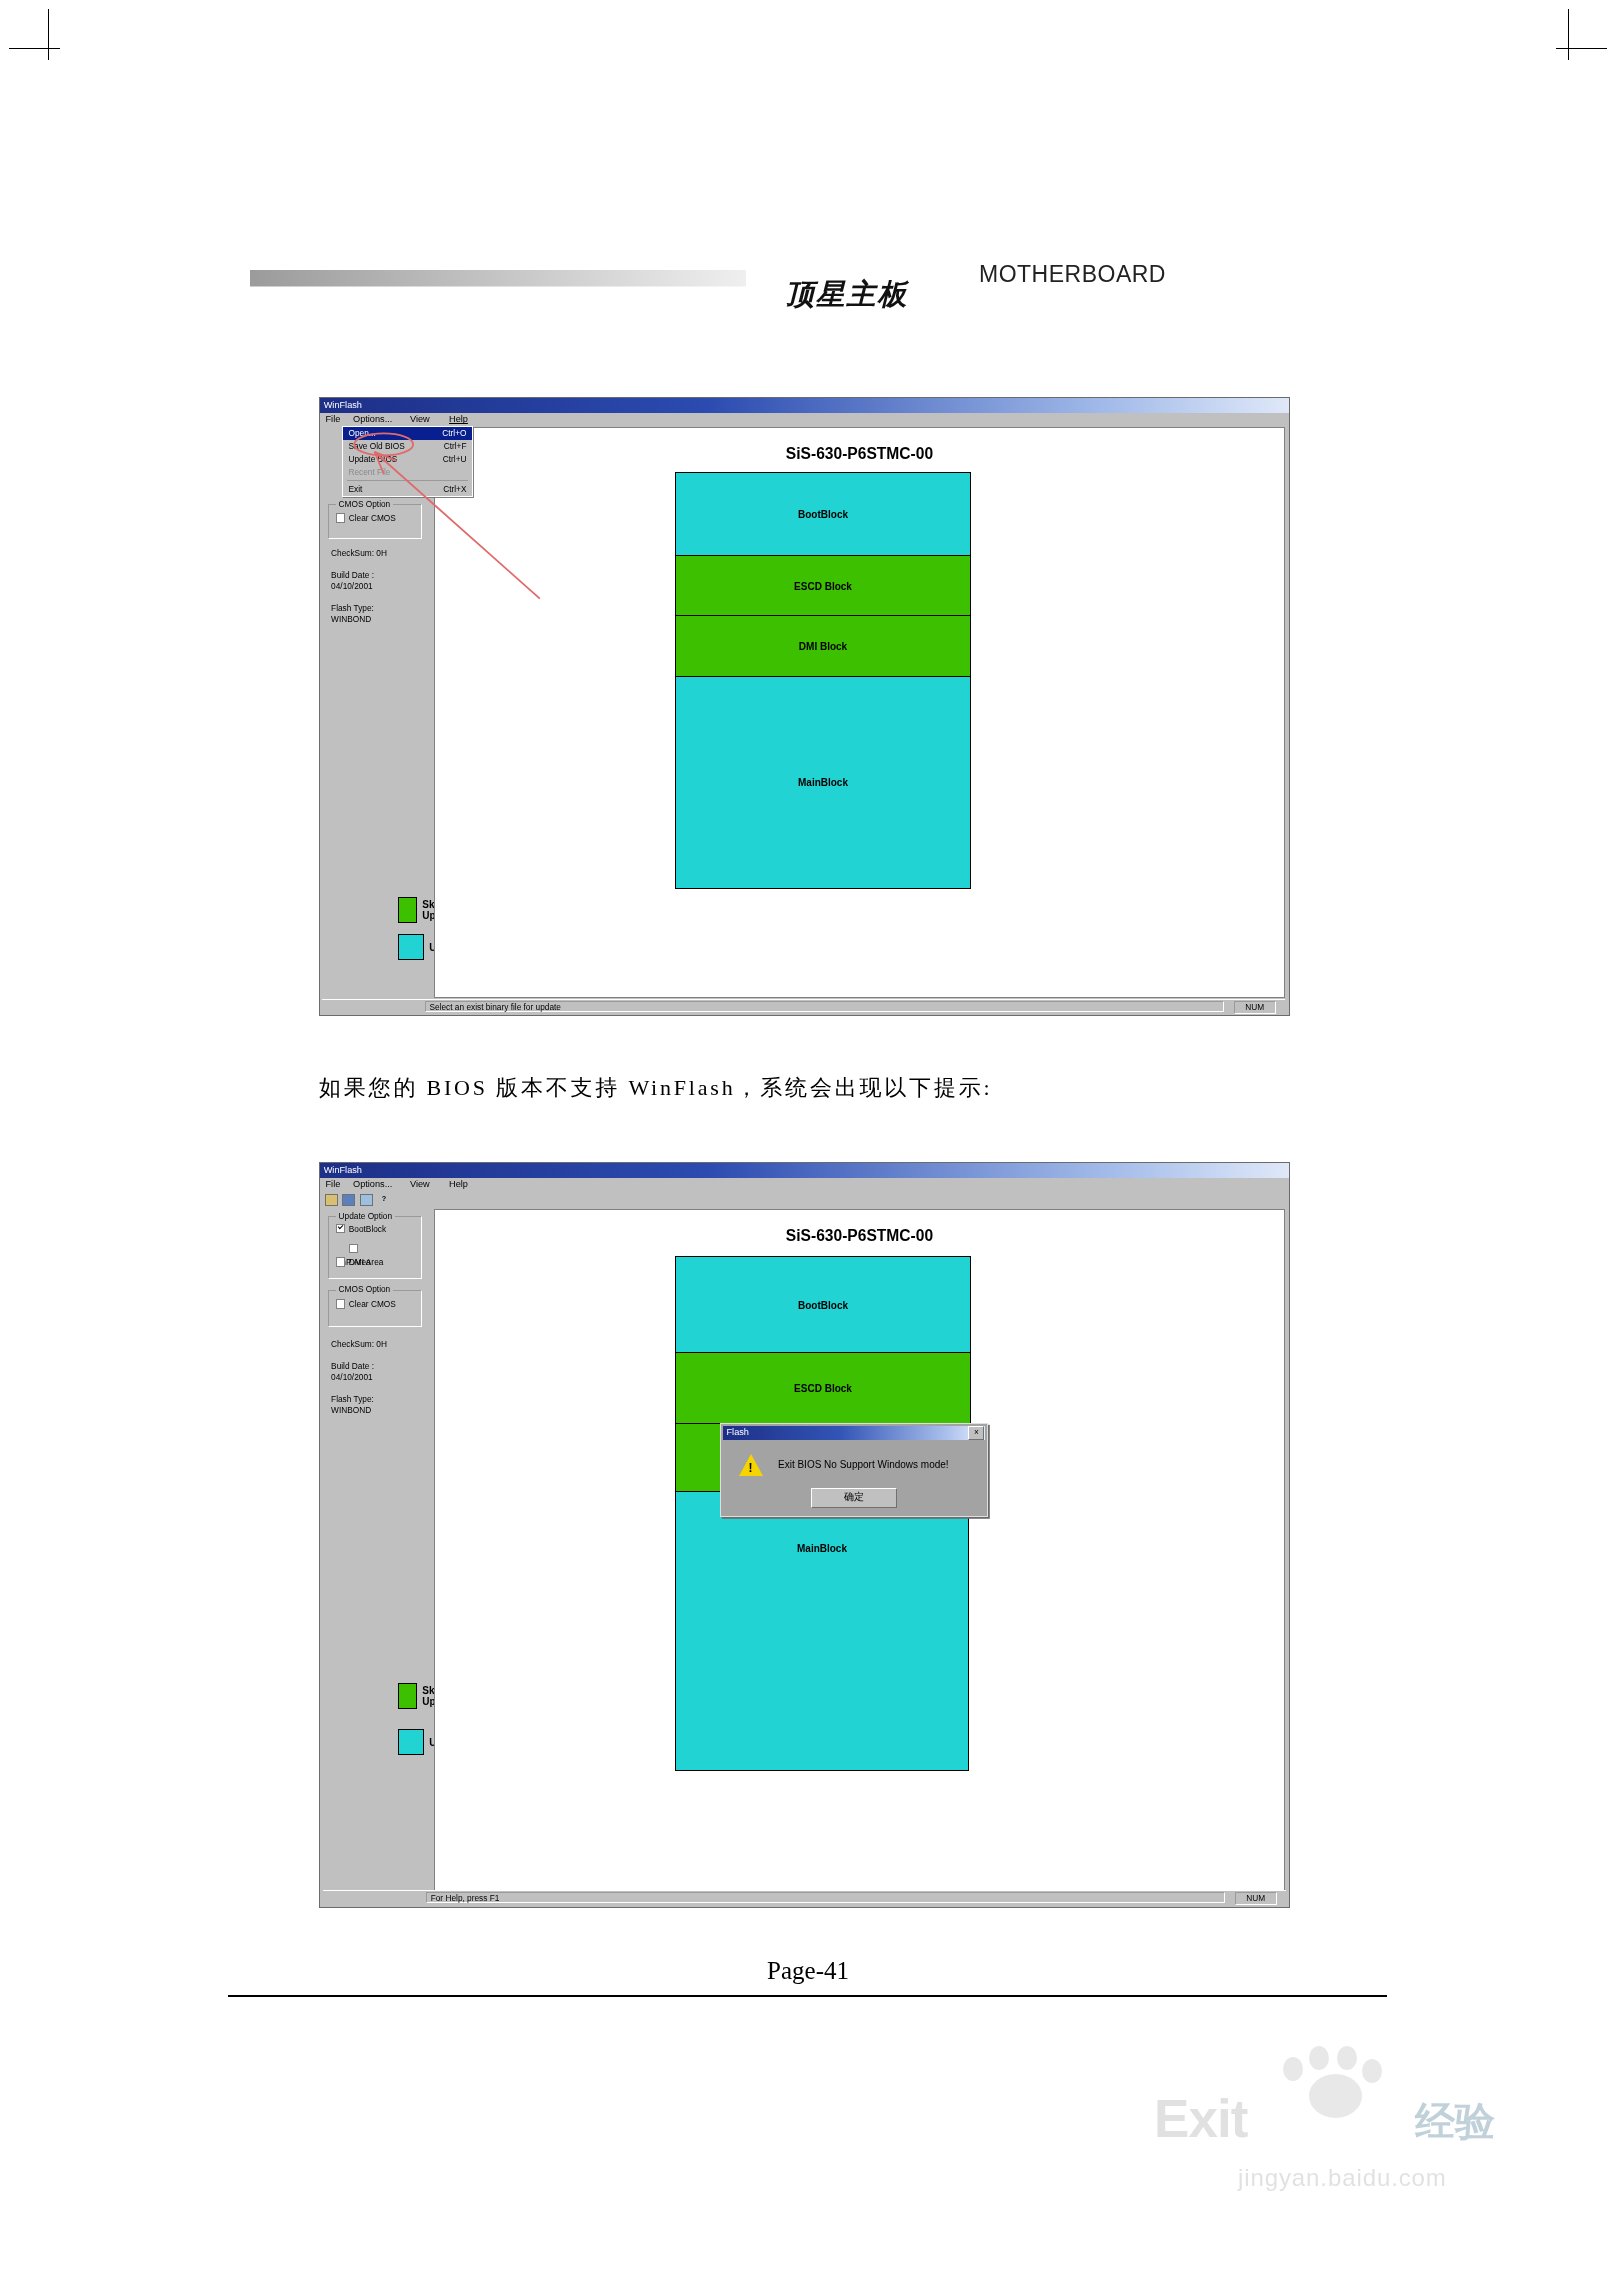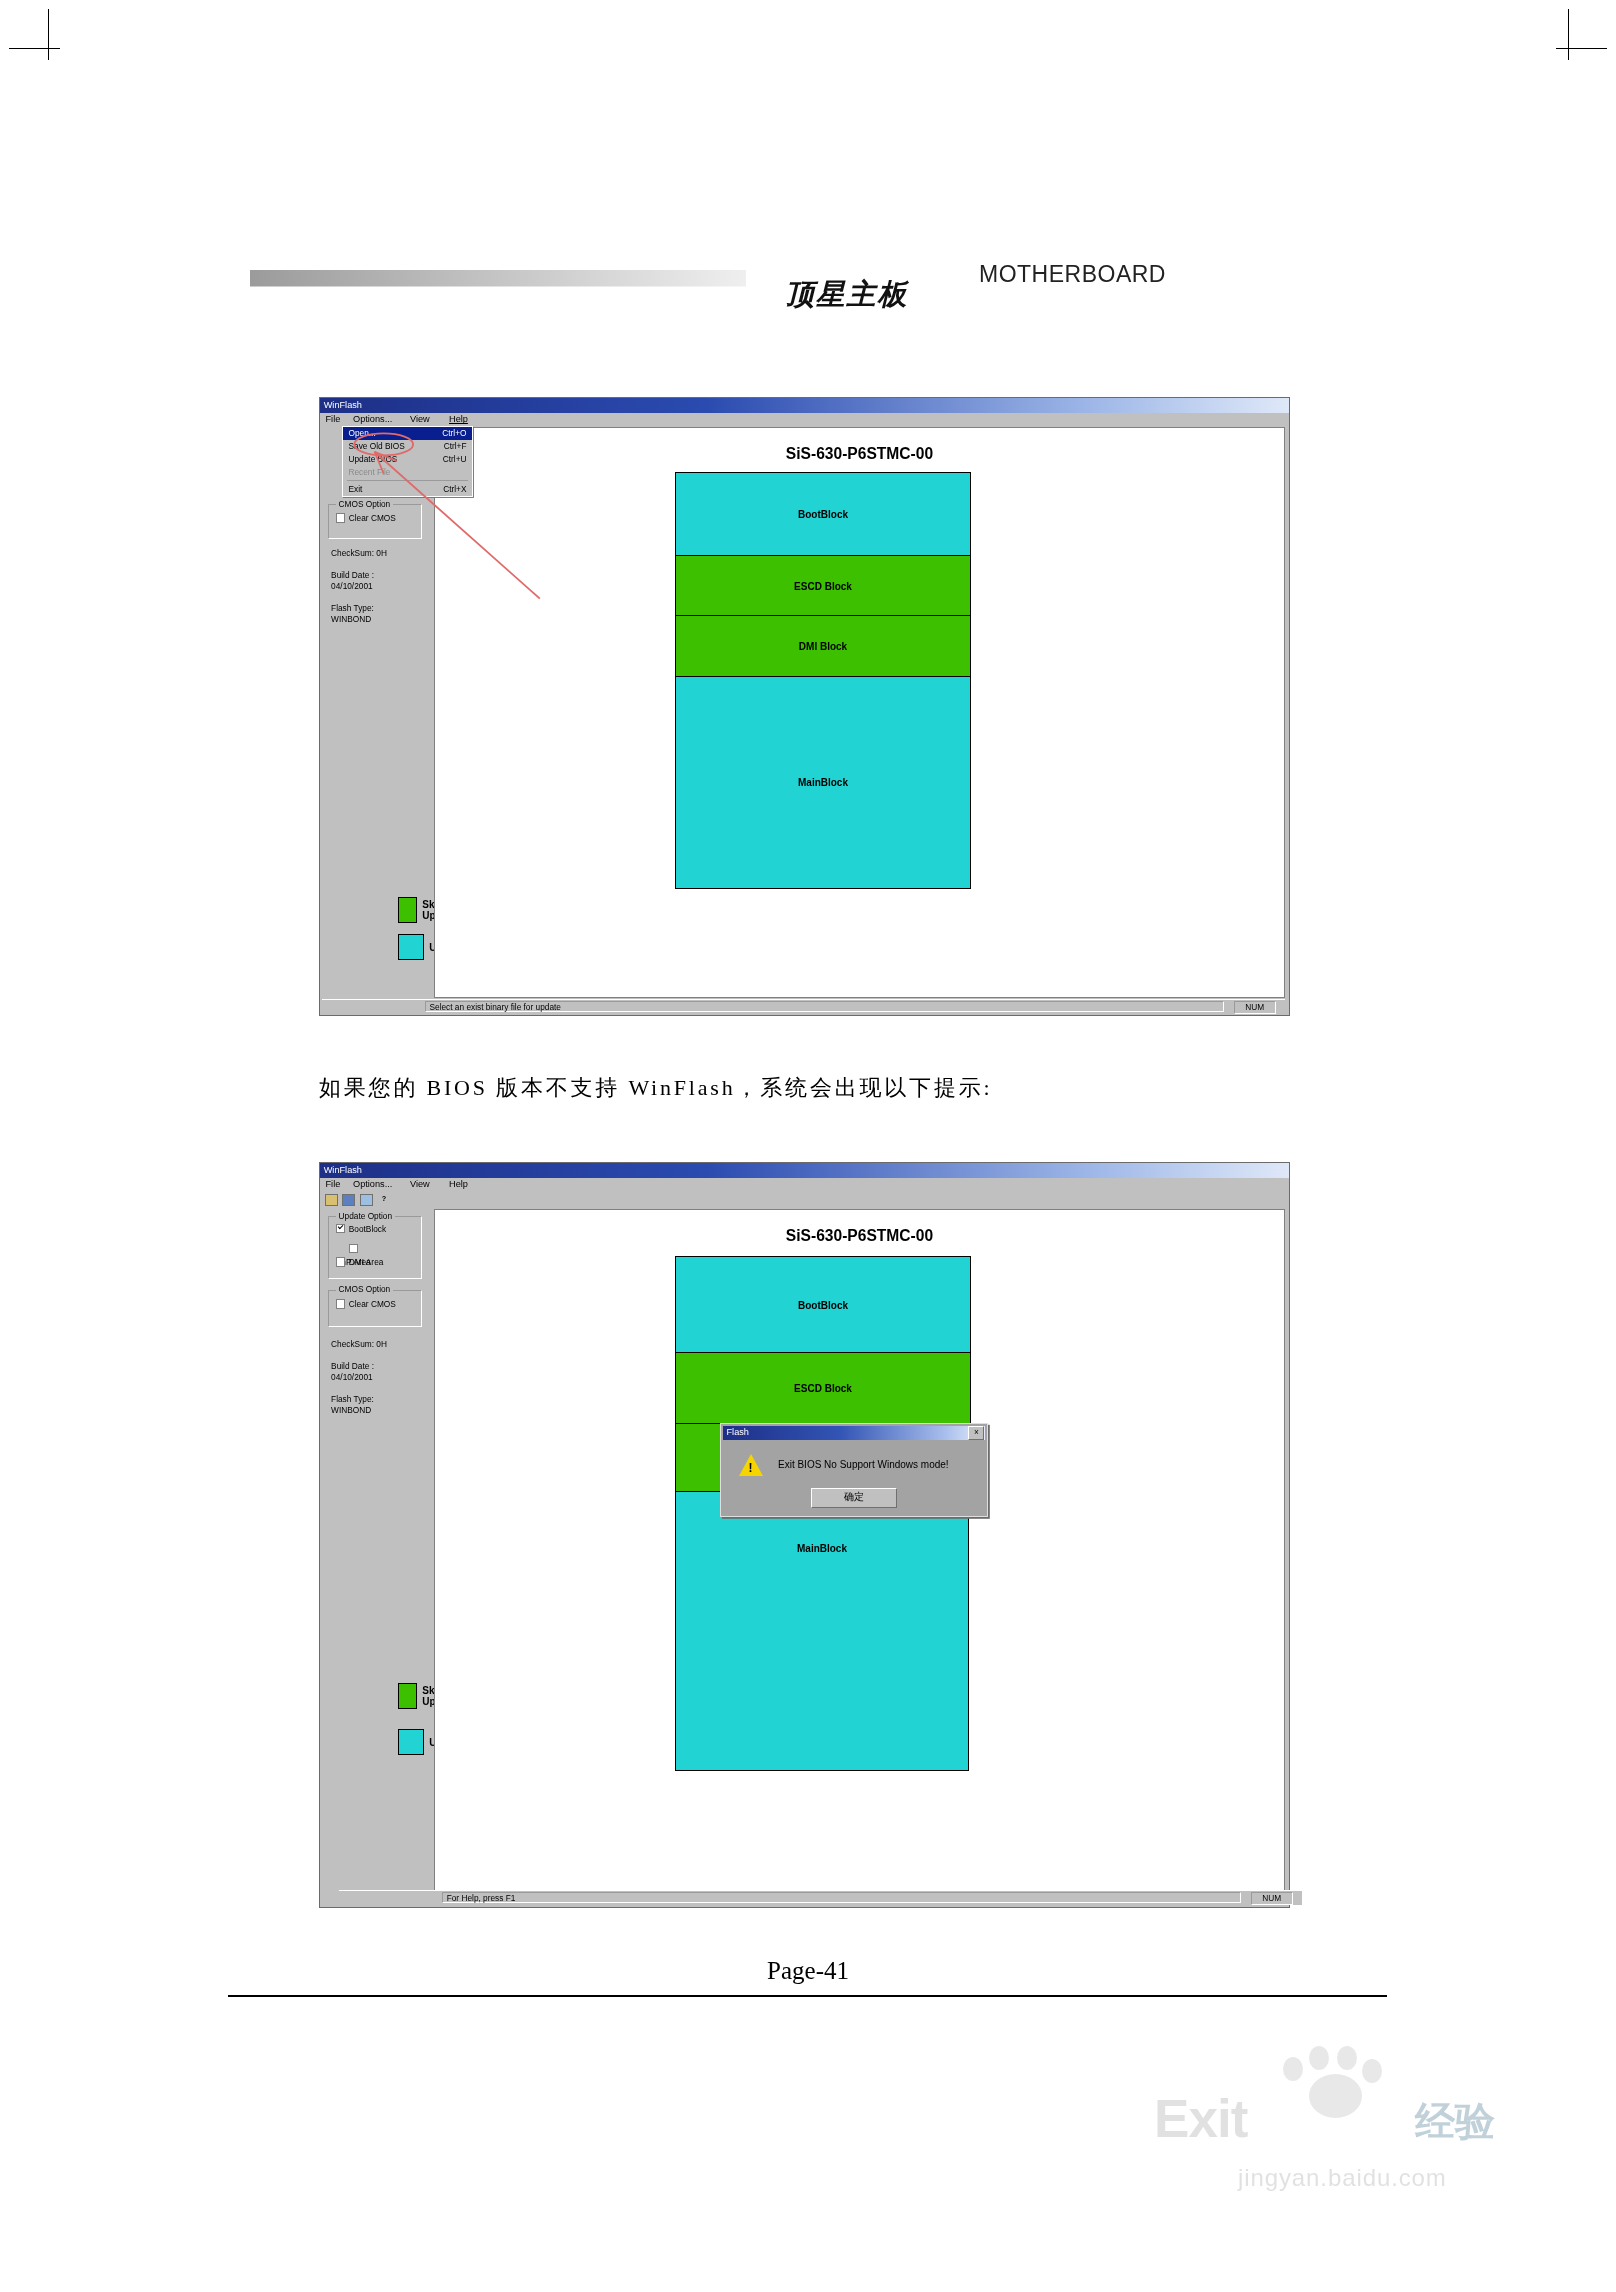--- a/index.html
+++ b/index.html
@@ -293,21 +293,21 @@
 
     <div class="dlg" style="left:285px;top:213px;width:266px;height:92px;">
       <div class="dlg-title">Flash</div>
       <div class="dlg-x">×</div>
       <div class="warn" style="left:18.4px;top:30px;"></div>
       <div class="dlg-msg" style="left:57px;top:35px;width:198px;">Exit BIOS No Support Windows mode!</div>
       <div class="dlg-btn" style="left:90px;top:64px;width:84px;height:18.4px;line-height:16.5px;">确定</div>
     </div>
   </div>
 
-  <div class="statusbar" style="left:19px;top:727px;width:963px;">
+  <div class="statusbar" style="left:3px;top:727px;width:963px;">
     <div class="sunk" style="left:103px;width:799px;padding-left:3.7px;line-height:10px;">
       <span>For Help, press F1</span>
     </div>
     <div class="num" style="right:9.2px;width:40px;">NUM</div>
   </div>
 </div>
 
 <div class="foot-line"></div>
 <div class="foot-txt">Page-41</div>
 

